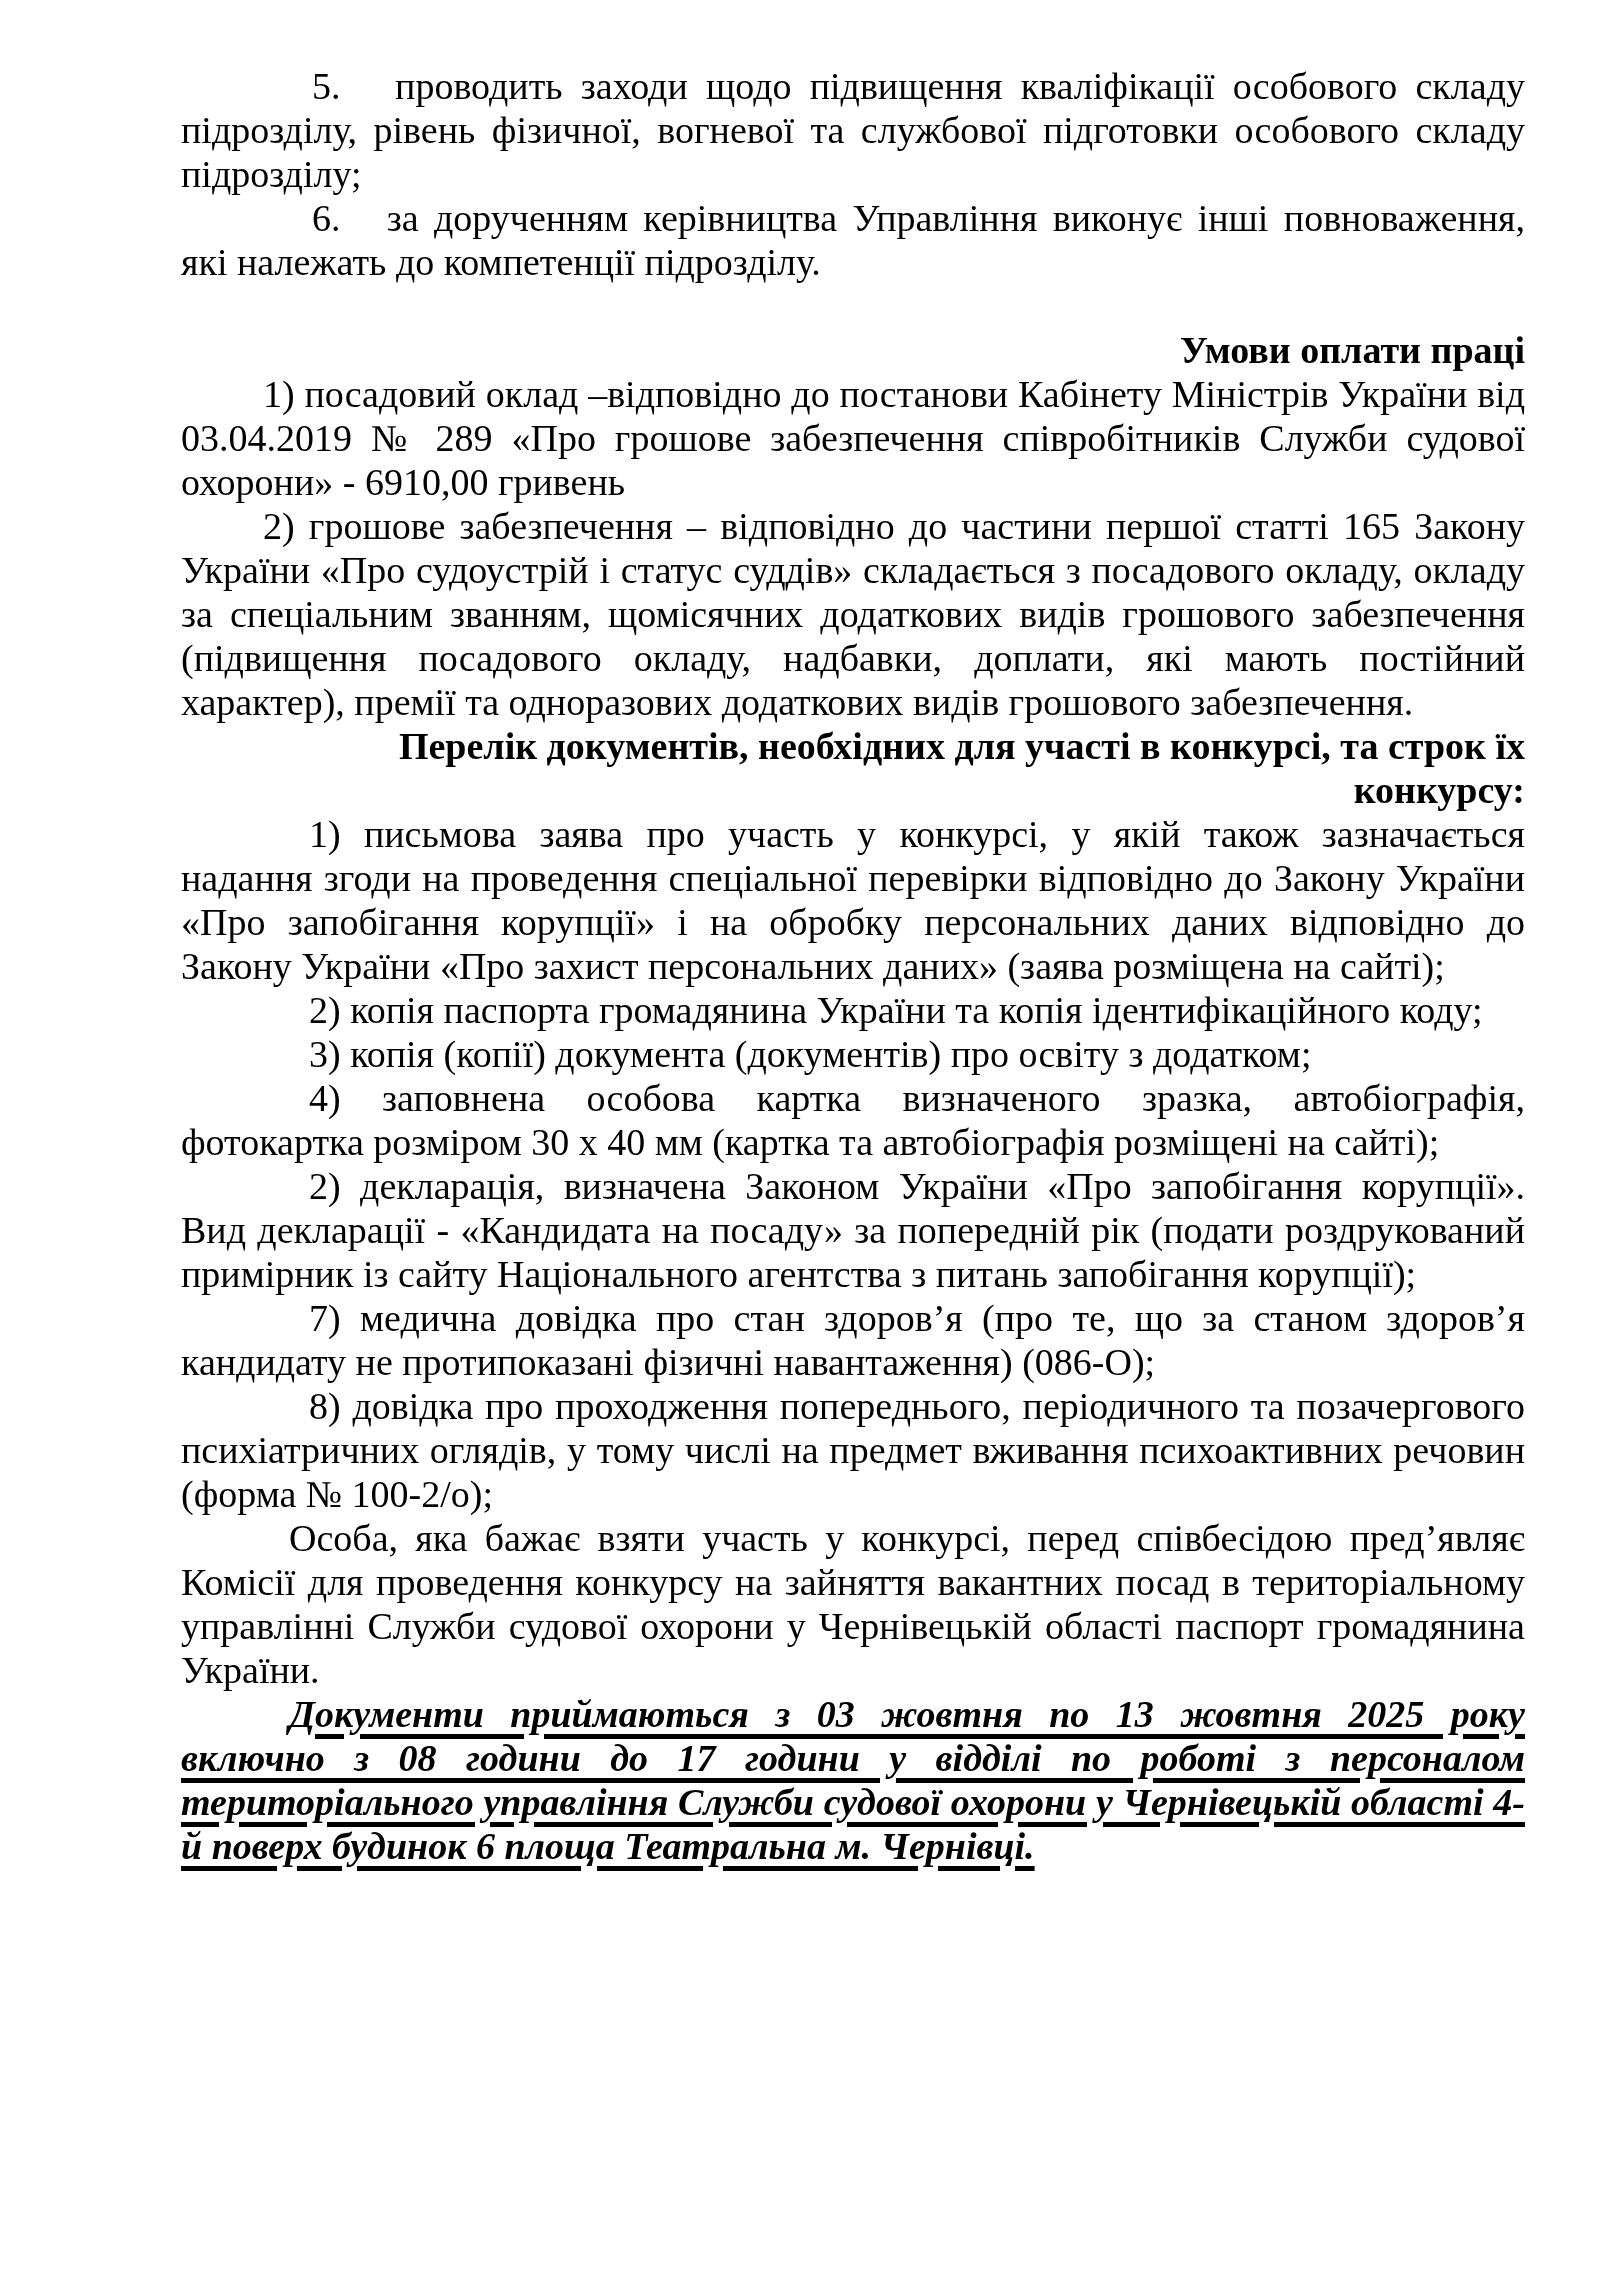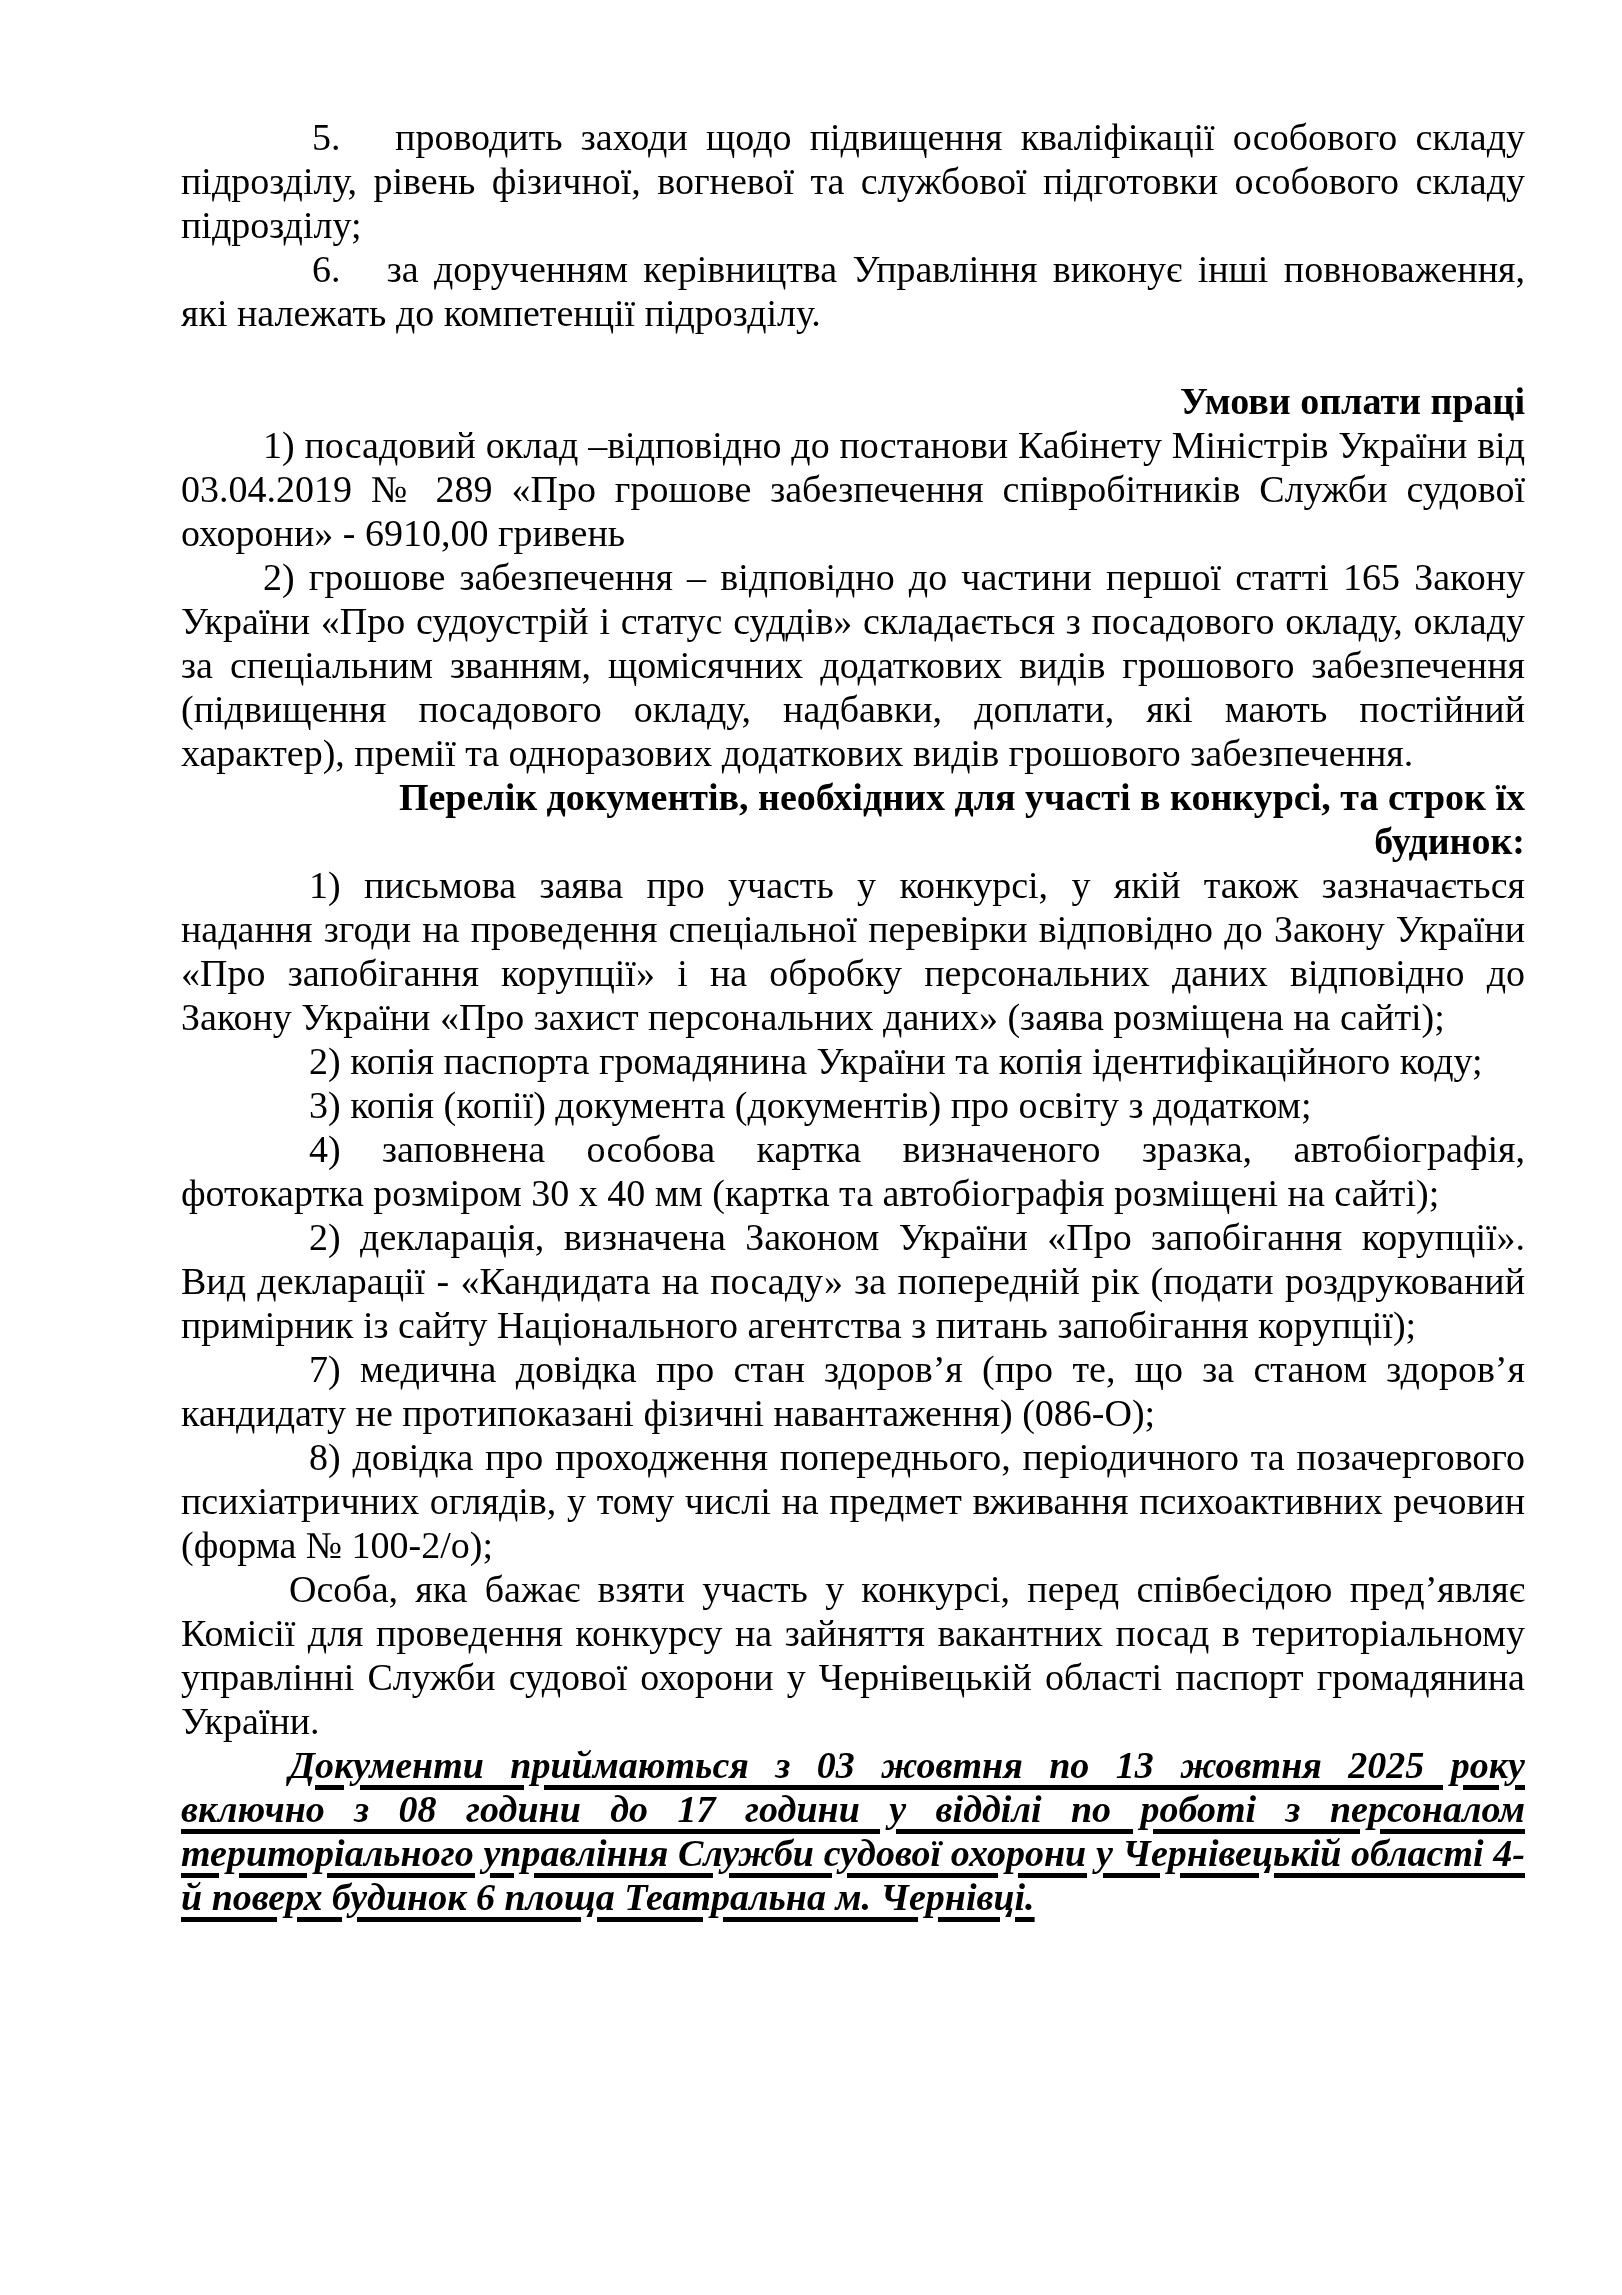--- a/index.html
+++ b/index.html
@@ -5,21 +5,21 @@
   html, body {
     margin: 0;
     padding: 0;
     background: #ffffff;
   }
   .page {
     position: relative;
     width: 1623px;
     height: 2295px;
     box-sizing: border-box;
-    padding: 115px 98px 0 181px;
+    padding: 64px 98px 0 181px;
     background: #ffffff;
     color: #000000;
     font-family: "Liberation Serif", "DejaVu Serif", serif;
     font-size: 38px;
     line-height: 44px;
     overflow: hidden;
   }
   .para {
     margin: 0;
     text-align: justify;
@@ -52,21 +52,21 @@
   <p class="para ind-200">5.&nbsp;&nbsp; проводить заходи щодо підвищення кваліфікації особового складу підрозділу, рівень фізичної, вогневої та службової підготовки особового складу підрозділу;</p>
   <p class="para ind-200">6.&nbsp;&nbsp; за дорученням керівництва Управління виконує інші повноваження, які належать до компетенції підрозділу.</p>
 
   <div class="heading space-before">Умови оплати праці</div>
 
   <p class="para ind-125">1) посадовий оклад –відповідно до постанови Кабінету Міністрів України від 03.04.2019 № 289 «Про грошове забезпечення співробітників Служби судової охорони» - 6910,00 гривень</p>
   <p class="para ind-125">2) грошове забезпечення – відповідно до частини першої статті 165 Закону України «Про судоустрій і статус суддів» складається з посадового окладу, окладу за спеціальним званням, щомісячних додаткових видів грошового забезпечення (підвищення посадового окладу, надбавки, доплати, які мають постійний характер), премії та одноразових додаткових видів грошового забезпечення.</p>
 
   <div class="heading">
     <div>Перелік документів, необхідних для участі в конкурсі, та строк їх</div>
-    <div>будинок:</div>
+    <div>конкурсу:</div>
   </div>
 
   <p class="para ind-195">1) письмова заява про участь у конкурсі, у якій також зазначається надання згоди на проведення спеціальної перевірки відповідно до Закону України «Про запобігання корупції» і на обробку персональних даних відповідно до Закону України «Про захист персональних даних» (заява розміщена на сайті);</p>
   <p class="para ind-195">2) копія паспорта громадянина України та копія ідентифікаційного коду;</p>
   <p class="para ind-195">3) копія (копії) документа (документів) про освіту з додатком;</p>
   <p class="para ind-195">4) заповнена особова картка визначеного зразка, автобіографія, фотокартка розміром 30 х 40 мм (картка та автобіографія розміщені на сайті);</p>
   <p class="para ind-195">2) декларація, визначена Законом України «Про запобігання корупції». Вид декларації - «Кандидата на посаду» за попередній рік (подати роздрукований примірник із сайту Національного агентства з питань запобігання корупції);</p>
   <p class="para ind-195">7) медична довідка про стан здоров’я (про те, що за станом здоров’я кандидату не протипоказані фізичні навантаження) (086-О);</p>
   <p class="para ind-195">8) довідка про проходження попереднього, періодичного та позачергового психіатричних оглядів, у тому числі на предмет вживання психоактивних речовин (форма № 100-2/о);</p>
 

